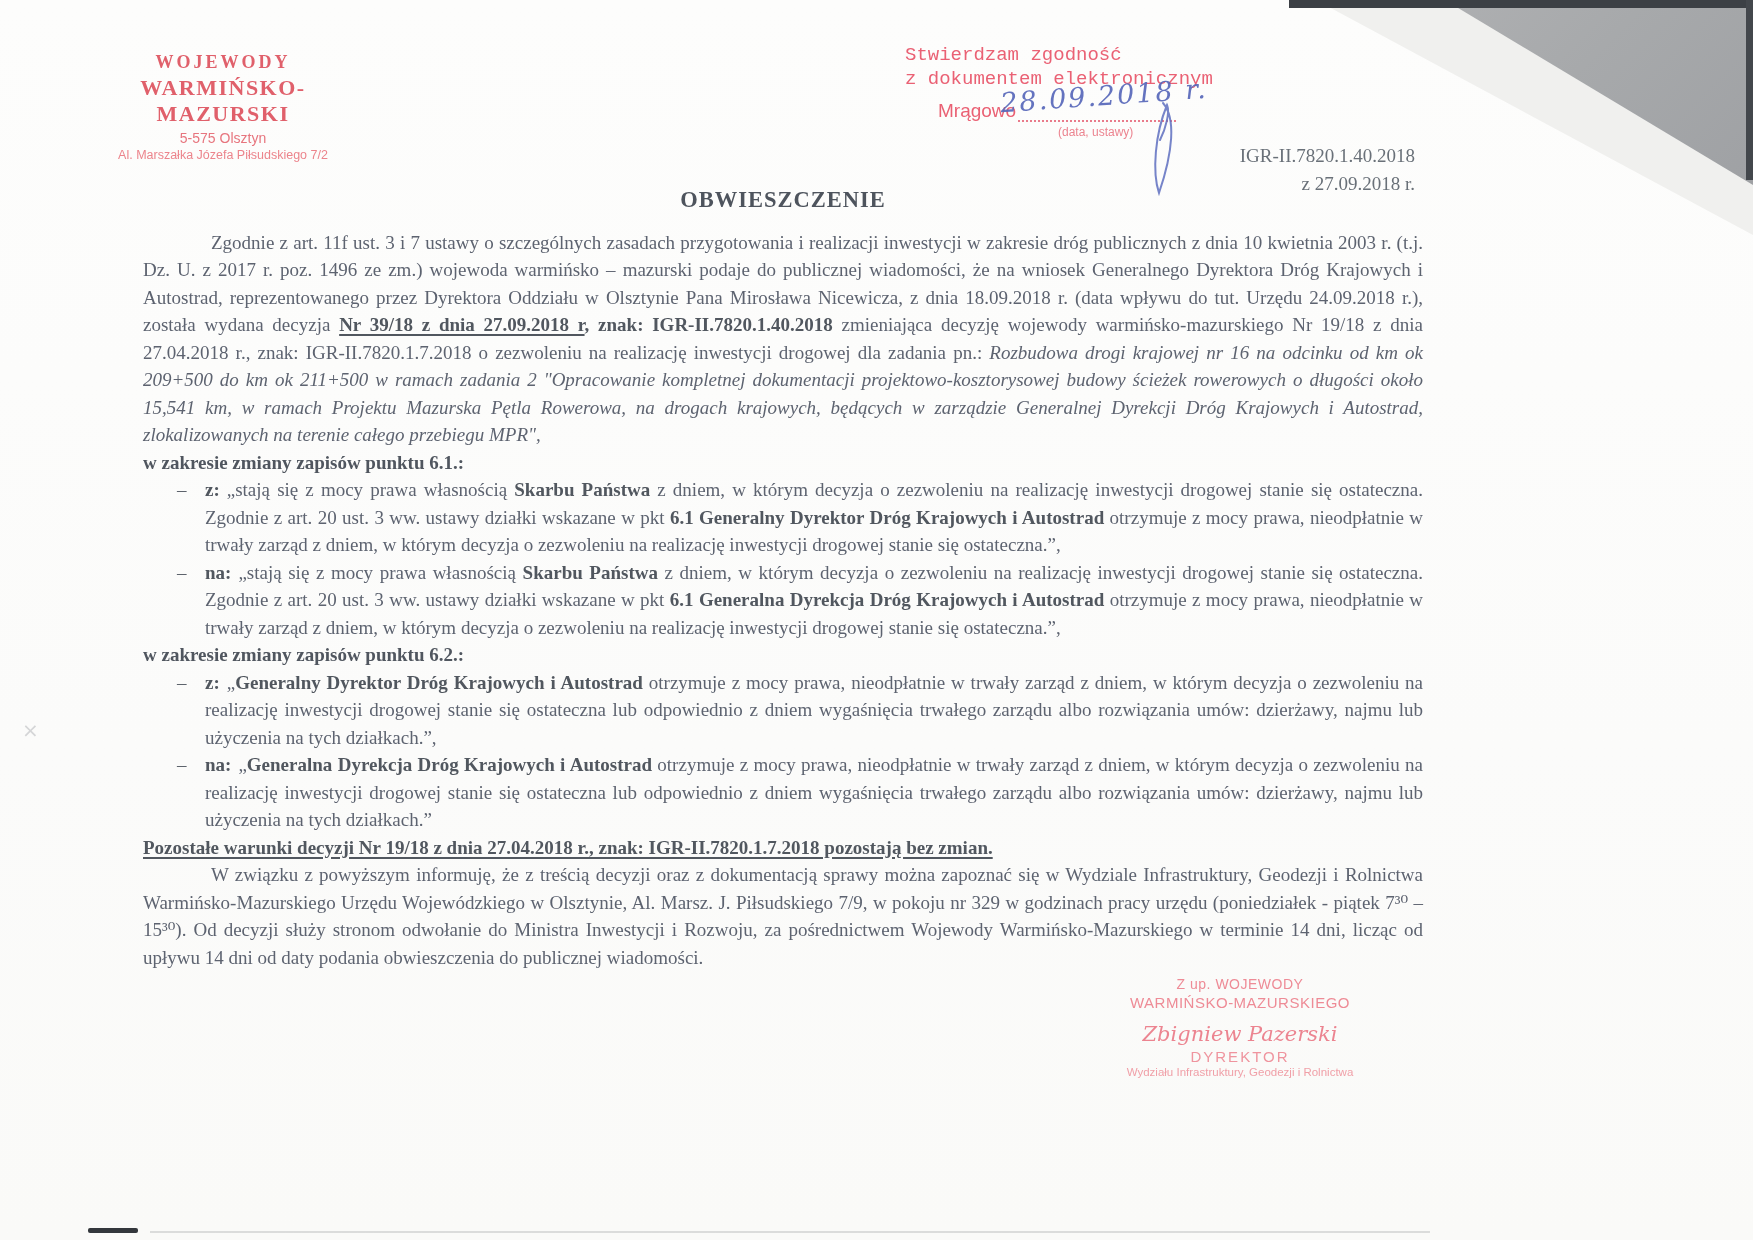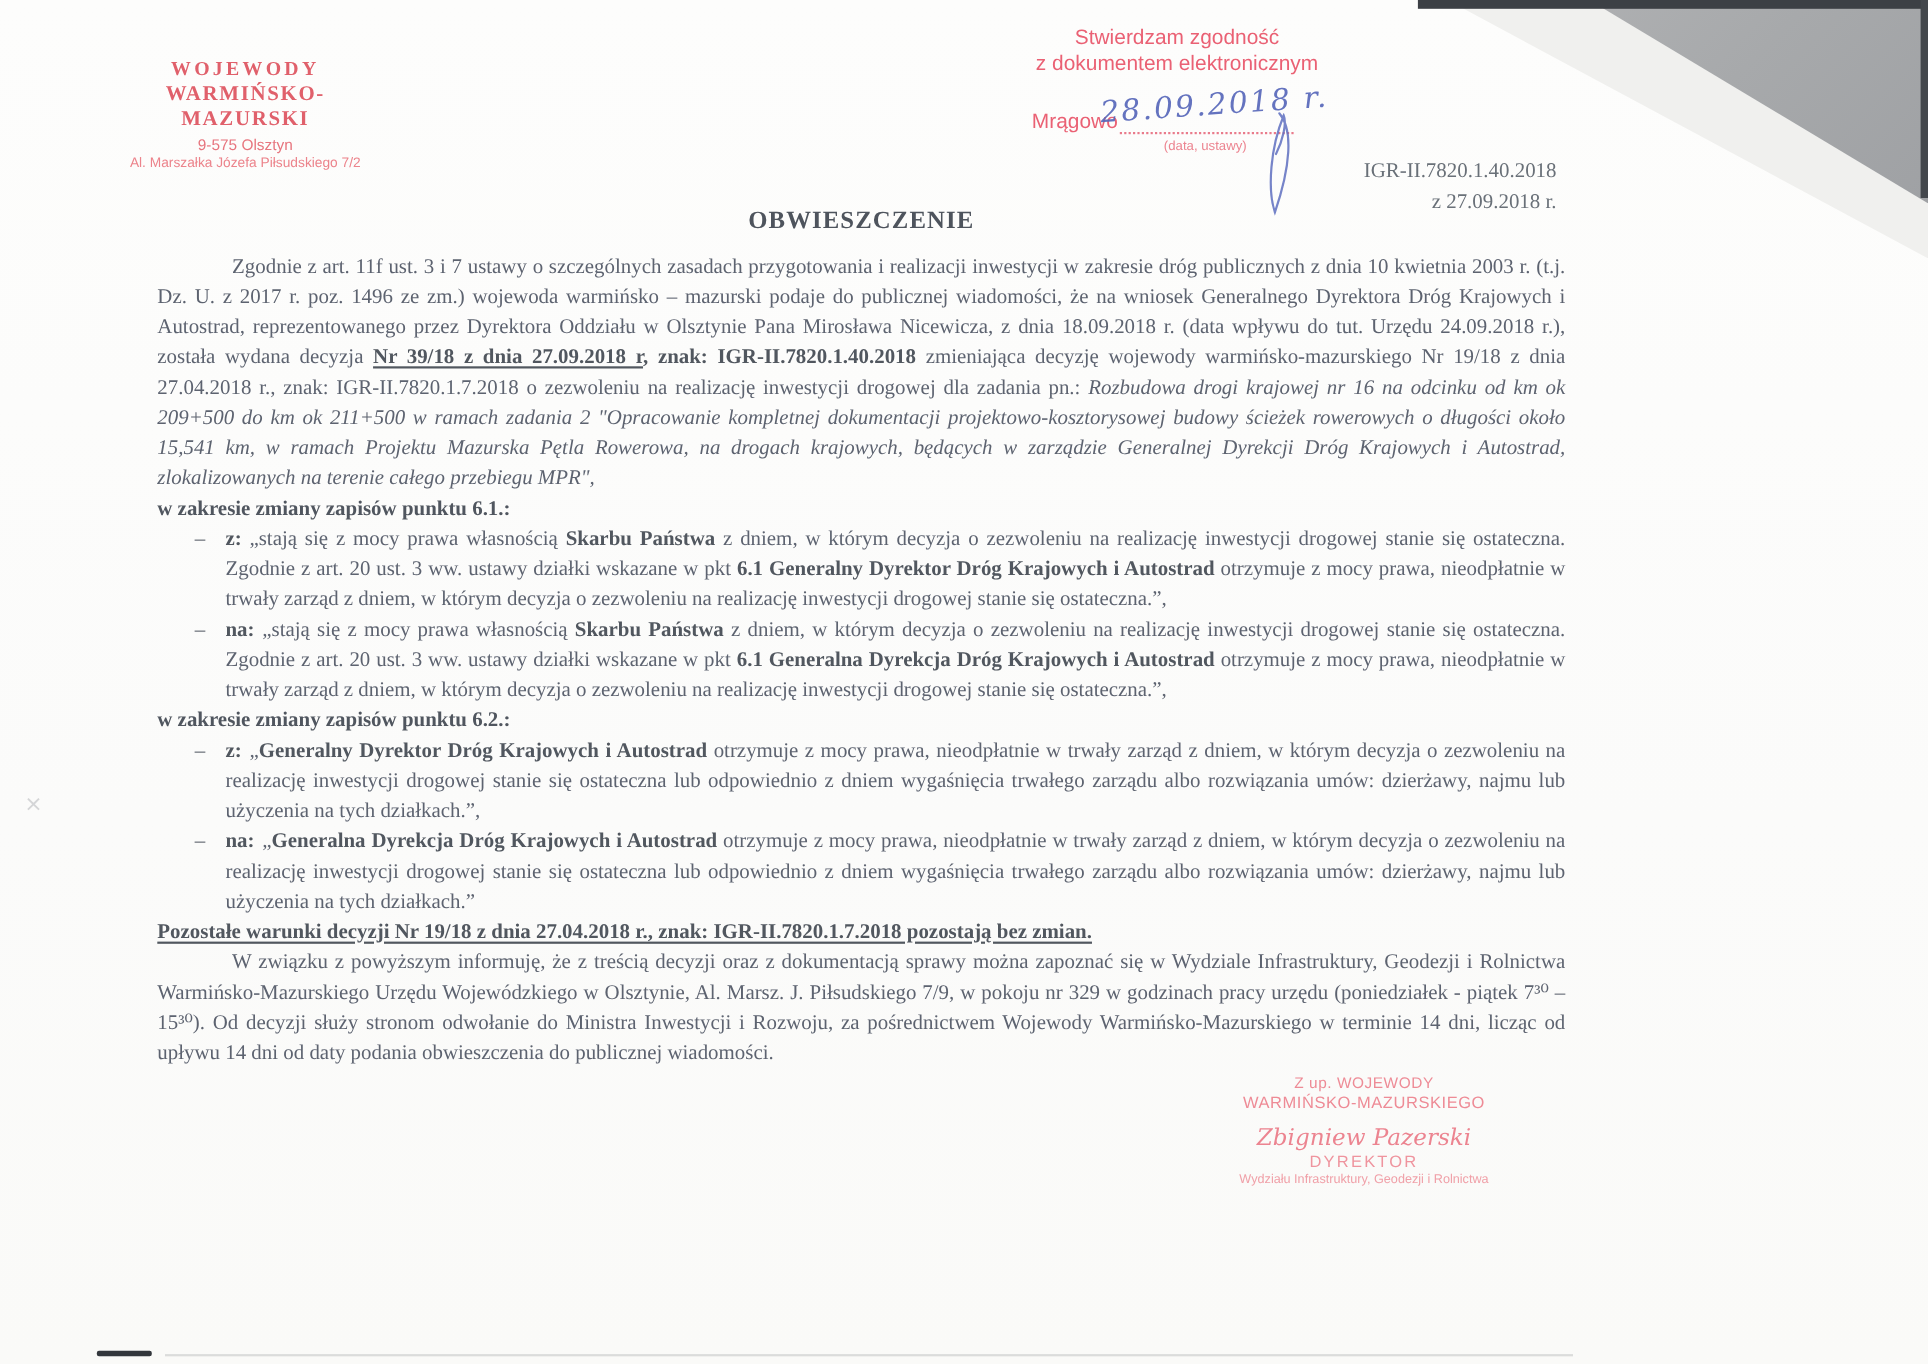--- a/index.html
+++ b/index.html
@@ -26,28 +26,28 @@
   .scan-mark-dash{position:absolute;left:88px;top:1228px;width:50px;height:5px;background:#33373c;border-radius:2px;}
   .scan-mark-line{position:absolute;left:150px;top:1231px;width:1280px;height:2px;background:rgba(110,114,120,0.22);}
   .pencil-mark{position:absolute;left:22px;top:718px;font-size:20px;color:rgba(140,142,148,0.35);font-family:"DejaVu Sans",sans-serif;}
 
   
   .sender-stamp{
     position:absolute;left:98px;top:52px;width:250px;text-align:center;
     color:#e0606b;line-height:1.18;
   }
   .sender-stamp .l1{font-size:18px;font-weight:bold;letter-spacing:3px;}
-  .sender-stamp .l2{font-size:19px;font-weight:bold;letter-spacing:1.5px;margin-top:2px;}
+  .sender-stamp .l2{font-size:22px;font-weight:bold;letter-spacing:1.5px;margin-top:2px;}
   .sender-stamp .l3{font-family:"Liberation Sans","DejaVu Sans",sans-serif;font-size:14px;margin-top:3px;color:#e7757e;}
   .sender-stamp .l4{font-family:"Liberation Sans","DejaVu Sans",sans-serif;font-size:12.5px;margin-top:1px;color:#ec848c;}
 
   
   .cert-stamp{
-    position:absolute;left:905px;top:24px;width:330px;text-align:center;
-    color:#ea6174;font-family:Liberation Sans, sans-serif;
+    position:absolute;left:905px;top:44px;width:330px;text-align:left;
+    color:#ea6174;font-family:Liberation Mono, monospace;
   }
   .cert-stamp .c1{font-size:19px;}
   .cert-stamp .c2{font-size:19px;margin-top:2px;}
   .place-row{position:absolute;left:938px;top:100px;display:flex;align-items:flex-end;color:#ea6174;font-family:"Liberation Sans","DejaVu Sans",sans-serif;}
   .place-row .place{font-size:19px;}
   .dotted-line{display:inline-block;width:158px;height:15px;border-bottom:2.5px dotted #e97b8b;margin-left:2px;}
   .cert-caption{position:absolute;left:1058px;top:125px;font-size:12px;color:#ec8490;font-family:"Liberation Sans","DejaVu Sans",sans-serif;}
   .handwritten-date{
     position:absolute;left:1000px;top:80px;
     font-family:"DejaVu Serif",serif;font-style:italic;
@@ -104,21 +104,21 @@
   <div class="fold-gray"></div>
   <div class="scan-edge-top"></div>
   <div class="scan-edge-right"></div>
   <div class="scan-mark-dash"></div>
   <div class="scan-mark-line"></div>
   <div class="pencil-mark">×</div>
 
   <div class="sender-stamp">
     <div class="l1">WOJEWODY</div>
     <div class="l2">WARMIŃSKO-MAZURSKI</div>
-    <div class="l3">9-575 Olsztyn</div>
+    <div class="l3">5-575 Olsztyn</div>
     <div class="l4">Al. Marszałka Józefa Piłsudskiego 7/2</div>
   </div>
 
   <div class="cert-stamp">
     <div class="c1">Stwierdzam zgodność</div>
     <div class="c2">z dokumentem elektronicznym</div>
   </div>
   <div class="place-row">
     <span class="place">Mrągowo</span>
     <span class="dotted-line"></span>

